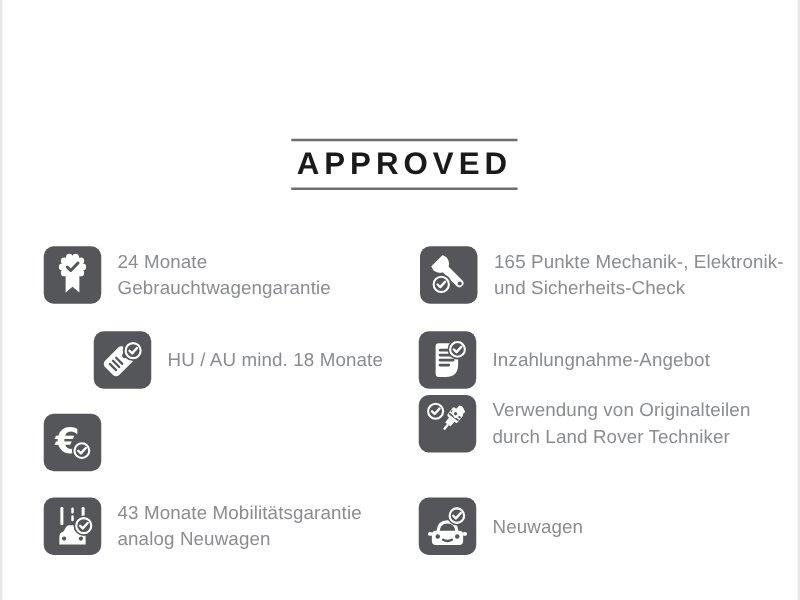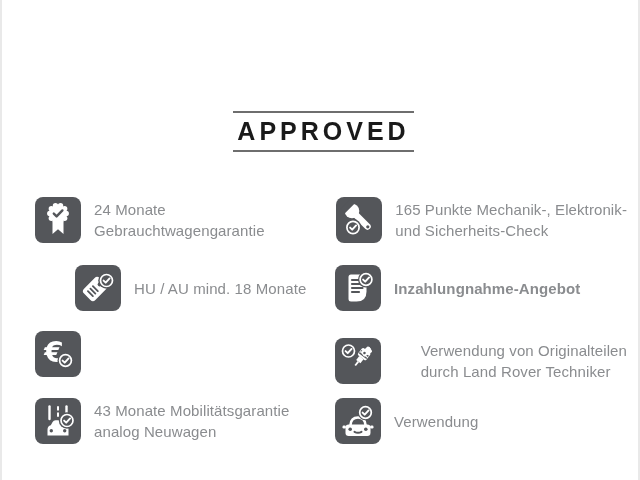--- a/index.html
+++ b/index.html
@@ -122,39 +122,39 @@
         <circle cx="31.8" cy="29.8" r="1.6" fill="var(--tile-bg)"></circle>
         <circle cx="17" cy="30.5" r="8.4" fill="var(--tile-bg)"></circle>
         <circle cx="17" cy="30.5" r="6.1" fill="none" stroke="var(--glyph)" stroke-width="1.7"></circle>
         <polyline points="14.1,30.6 16.2,32.7 20.1,28.4" fill="none" stroke="var(--glyph)" stroke-width="1.9" stroke-linecap="round" stroke-linejoin="round"></polyline>
       </svg>
     </div>
     <div class="label">165 Punkte Mechanik-, Elektronik-
 und Sicherheits-Check</div>
   </div>
 
-  <div class="benefit" style="left:333px;top:265px;font-weight:bold;">
+  <div class="benefit" style="left:333px;top:265px;">
     <div class="tile">
       <svg viewBox="0 0 46 46">
         <path d="M16 9.5 L29 9.5 Q31.5 9.5 31.5 12 L31.5 26.5 Q31.5 36.5 21.5 36.5 L16 36.5 Q13.5 36.5 13.5 34 L13.5 12 Q13.5 9.5 16 9.5 Z" fill="var(--glyph)"></path>
         <g stroke="var(--tile-bg)" stroke-width="2.2" stroke-linecap="round">
           <line x1="17" y1="15" x2="27.5" y2="15"></line>
           <line x1="17" y1="19" x2="27.5" y2="19"></line>
           <line x1="17" y1="23" x2="27.5" y2="23"></line>
           <line x1="17" y1="27" x2="24" y2="27"></line>
         </g>
         <circle cx="31" cy="14.5" r="8" fill="var(--tile-bg)"></circle>
         <circle cx="31" cy="14.5" r="5.9" fill="none" stroke="var(--glyph)" stroke-width="1.7"></circle>
         <polyline points="28.1,14.6 30.2,16.7 34.1,12.4" fill="none" stroke="var(--glyph)" stroke-width="1.9" stroke-linecap="round" stroke-linejoin="round"></polyline>
       </svg>
     </div>
     <div class="label">Inzahlungnahme-Angebot</div>
   </div>
 
-  <div class="benefit" style="left:333px;top:338px;justify-content:space-between;">
+  <div class="benefit" style="left:333px;top:316px;">
     <div class="tile">
       <svg viewBox="0 0 46 46">
         <g transform="rotate(38 23 24)" fill="var(--glyph)">
           <rect x="20.8" y="5.5" width="4.4" height="4" rx="1.2"></rect>
           <rect x="17.8" y="9.5" width="10.4" height="9" rx="1.5"></rect>
           <rect x="20.3" y="18.5" width="5.4" height="5"></rect>
           <rect x="22.1" y="23.5" width="1.8" height="5"></rect>
         </g>
         <g transform="rotate(38 23 24)" stroke="var(--tile-bg)" stroke-width="1.5">
           <line x1="18.2" y1="13.2" x2="27.8" y2="13.2"></line>
@@ -181,16 +181,16 @@
         <rect x="35.1" y="27.5" width="3.4" height="3" rx="1.2" fill="var(--glyph)"></rect>
         <rect x="10.5" y="26.5" width="25" height="11.5" rx="3.2" fill="var(--glyph)"></rect>
         <circle cx="15.2" cy="31.2" r="1.8" fill="var(--tile-bg)"></circle>
         <circle cx="30.8" cy="31.2" r="1.8" fill="var(--tile-bg)"></circle>
         <path d="M19.5 33.8 Q23 35.8 26.5 33.8" fill="none" stroke="var(--tile-bg)" stroke-width="2" stroke-linecap="round"></path>
         <circle cx="30.5" cy="14.5" r="7.8" fill="var(--tile-bg)"></circle>
         <circle cx="30.5" cy="14.5" r="5.8" fill="none" stroke="var(--glyph)" stroke-width="1.7"></circle>
         <polyline points="27.6,14.6 29.7,16.7 33.6,12.4" fill="none" stroke="var(--glyph)" stroke-width="1.9" stroke-linecap="round" stroke-linejoin="round"></polyline>
       </svg>
     </div>
-    <div class="label">Verwendung</div>
+    <div class="label">Neuwagen</div>
   </div>
 
 </div>
 
 </body></html>

